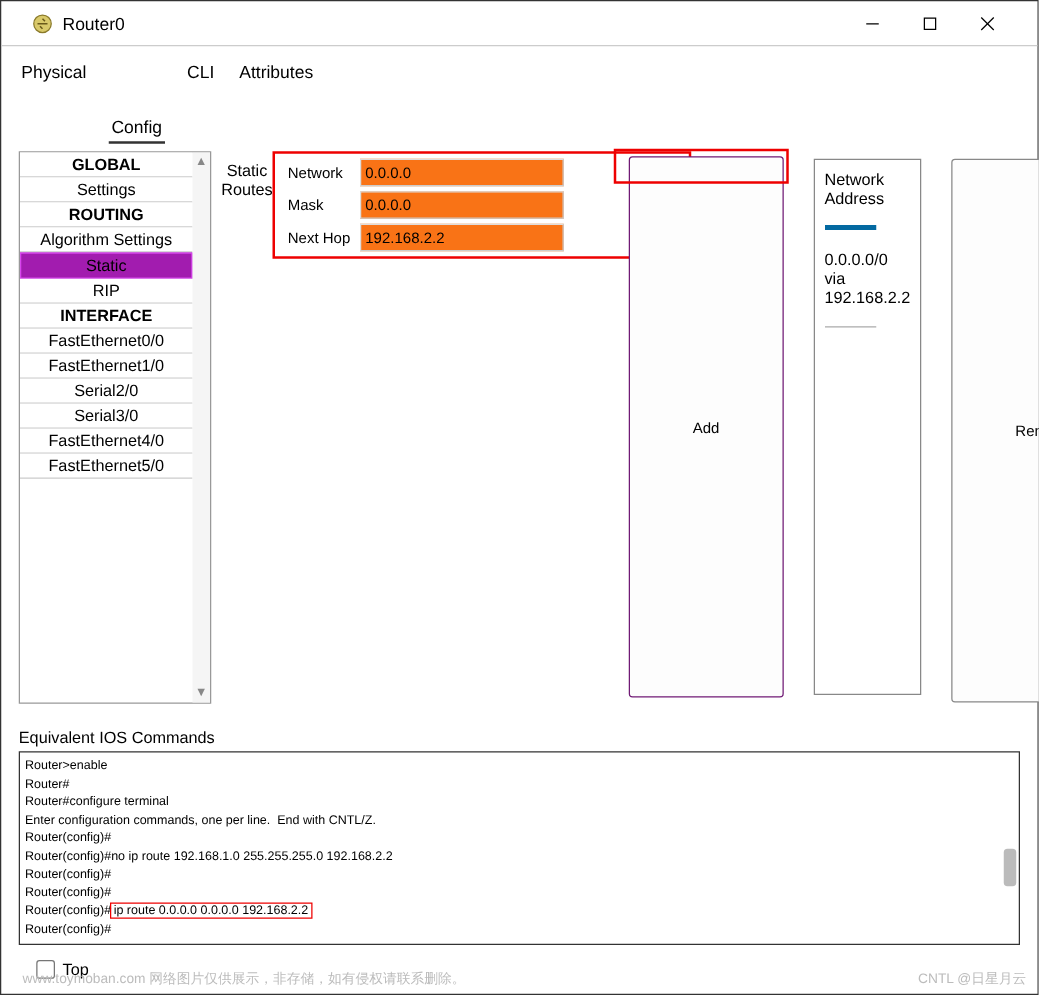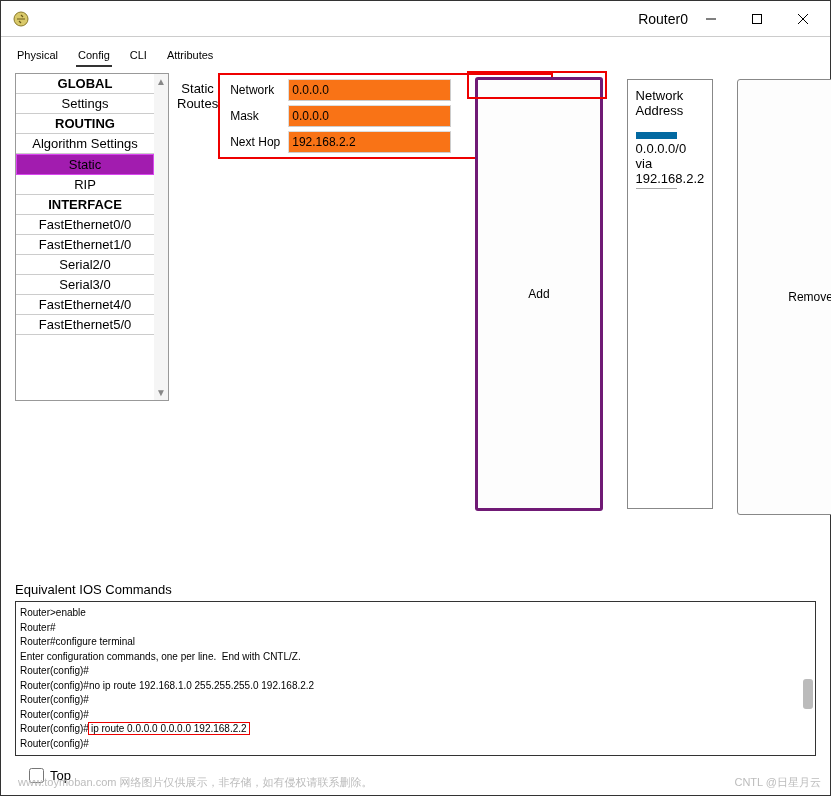--- a/index.html
+++ b/index.html
@@ -1,49 +1,49 @@
 <!DOCTYPE html>
 <html><head>
 <meta charset="utf-8">
 <style>
 * { box-sizing: border-box; margin: 0; padding: 0; font-family: Arial, sans-serif; }
 body { background: #fff; width: 831px; height: 796px; overflow: hidden; position: relative; }
 .window { width: 831px; height: 796px; border: 1px solid #333; background: #fff; display: flex; flex-direction: column; }
-.titlebar { height: 36px; display: flex; align-items: center; padding: 0 4px; border-bottom: 1px solid #ccc; text-align: right; }
+.titlebar { height: 36px; display: flex; align-items: center; padding: 0 17px; border-bottom: 1px solid #ccc; }
 .titlebar .icon { width: 20px; height: 20px; margin: 0 6px; }
 .titlebar .title { font-size: 14px; flex: 1; }
 .winbtns { display: flex; gap: 0; }
 .winbtn { width: 46px; height: 32px; display: flex; align-items: center; justify-content: center; font-size: 14px; }
 .winbtn svg { width: 12px; height: 12px; }
-.tabs { display: flex; padding: 8px 14px 0 14px; gap: 16px; font-size: 11px; }
+.tabs { display: flex; padding: 8px 14px 0 14px; gap: 16px; font-size: 14px; }
 .tab { padding: 4px 2px; cursor: pointer; }
-.tab.active { border-bottom: 2px solid #333; }
+.tab.active { border-bottom: 2px solid #333; margin-top: 44px; }
 .mainarea { display: flex; flex: 1; padding: 6px 14px 0 14px; gap: 8px; min-height: 0; }
-.sidebar-wrap { display: flex; border: 1px solid #999; background: #fff; height: 328px; }
+.sidebar-wrap { display: flex; border: 1px solid #999; background: #fff; height: 442px; }
 .scrolltrack { width: 14px; background: #f5f5f5; position: relative; display: flex; flex-direction: column; justify-content: space-between; align-items: center; }
 .scrolltrack .arrow { font-size: 10px; color: #888; padding: 2px; }
 .sidebar { width: 138px; }
 .sideitem { text-align: center; font-size: 13px; border-bottom: 1px solid #ccc; padding: 2px 0; background: #fff; cursor: pointer; }
 .sidehead { font-weight: bold; }
 .sideitem.sel { background: #a21caf; border: 1px solid #d946ef; }
 .content { flex: 1; display: flex; flex-direction: column; min-height: 0; }
 .content-inner { display: flex; flex-direction: row; height: 442px; }
 .formtitle { text-align: center; font-size: 13px; padding: 8px 0; }
 .formbox { position: relative; padding: 6px 12px 10px 12px; }
 .formbox .redhl { position: absolute; border: 2px solid #e00; left: 0; top: 0; width: 335px; height: 86px; pointer-events: none; }
 .formrow { display: flex; align-items: center; margin-bottom: 4px; }
 .formrow label { width: 58px; font-size: 12px; }
 .formrow input { flex: 1; font-size: 12px; padding: 3px; border: 1px solid #ccc; border-top-color:#ddd; border-left-color:#ddd; background:#f97316; }
 .btnrow { display: flex; justify-content: flex-end; padding: 4px 12px; position: relative; }
 .btnrow .redhl2 { position: absolute; border: 2px solid #e00; right: 8px; top: -2px; width: 140px; height: 28px; pointer-events: none; }
 button.btn { padding: 3px 50px; font-size: 12px; background: #fdfdfd; border: 1px solid #888; border-radius: 3px; cursor: pointer; }
-button.addbtn { border: 3px solid #701a75; }
+button.addbtn { border: 1px solid #701a75; margin-left: 28px; }
 .listbox { border: 1px solid #888; margin: 6px 12px; flex: 1; padding: 8px; font-size: 13px; }
 .listbox .lbl { margin-bottom: 14px; }
-.listbox .entry { font-size: 13px; border: 1px solid #aaa; border-left:none; border-right:none; border-top:7px solid #0369a1; padding: 2px 0; width:60%; }
+.listbox .entry { font-size: 13px; border: 1px solid #aaa; border-left:none; border-right:none; border-top:4px solid #0369a1; padding: 16px 0; width:60%; }
 .removerow { display: flex; justify-content: flex-end; padding: 6px 12px 0 12px; }
 .ioslabel { font-size: 13px; padding: 20px 0 4px 0; }
 .ioswrap { border: 1px solid #333; padding: 4px; margin-bottom: 8px; position: relative; }
 .iosbox { font-family: "Courier New", monospace; font-size: 10px; white-space: pre; line-height: 1.35; }
 .iosscroll { position: absolute; right: 2px; top: 50%; width: 10px; height: 30px; background: #bbb; border-radius: 3px; }
 .bottombar { display: flex; align-items: center; padding: 4px 14px 12px 14px; font-size: 13px; gap: 6px; }
 .bottombar input[type=checkbox] { width: 15px; height: 15px; }
 .watermarks { position: absolute; bottom: 6px; left: 18px; right: 10px; display: flex; justify-content: space-between; font-size: 11px; color: #bcbcbc; pointer-events: none; }
 .bottom-col { display:flex; flex-direction:column; padding: 0 14px; }
 </style>

